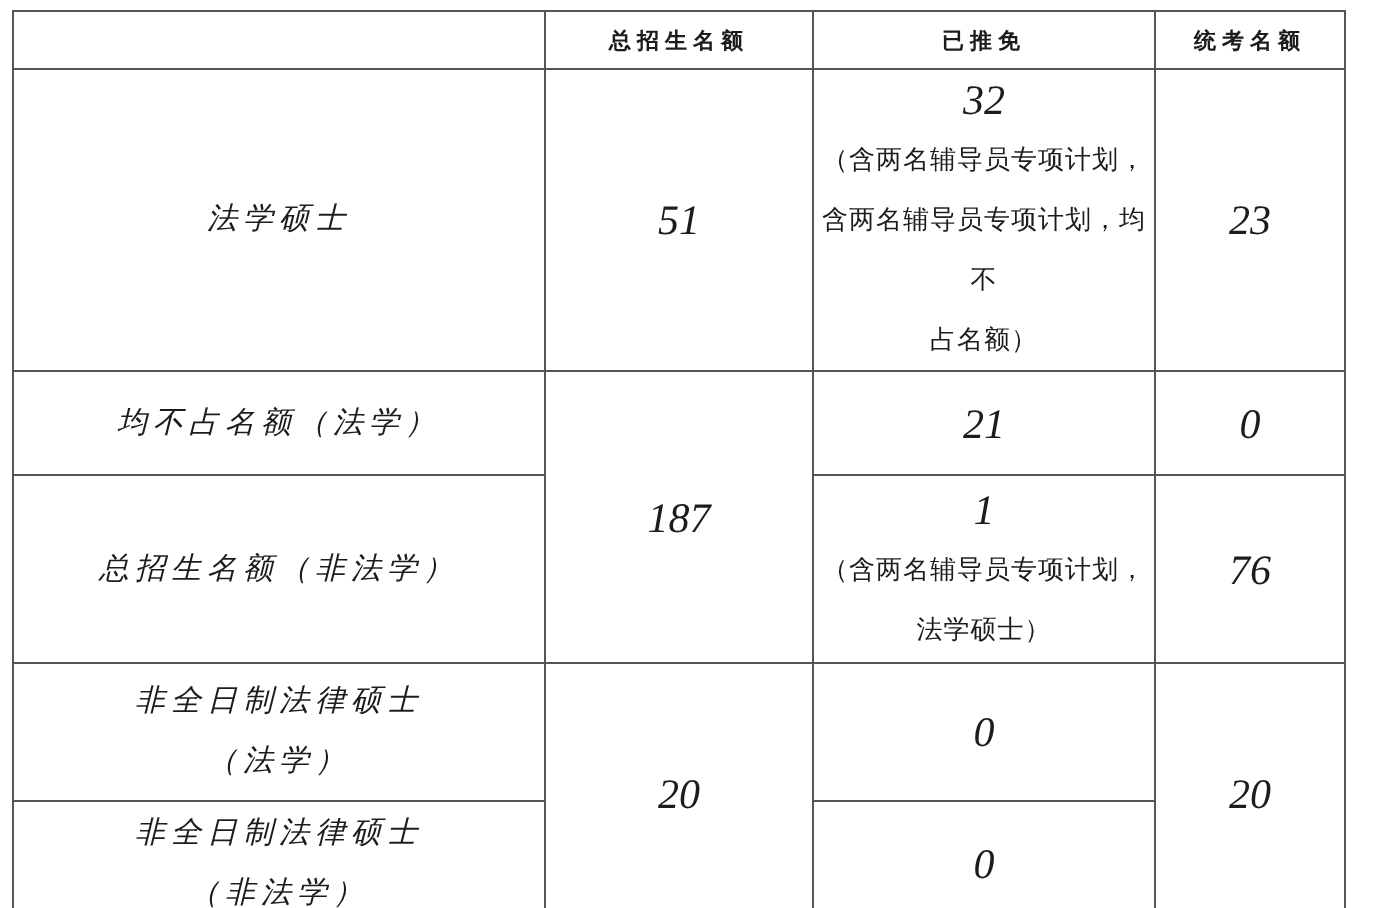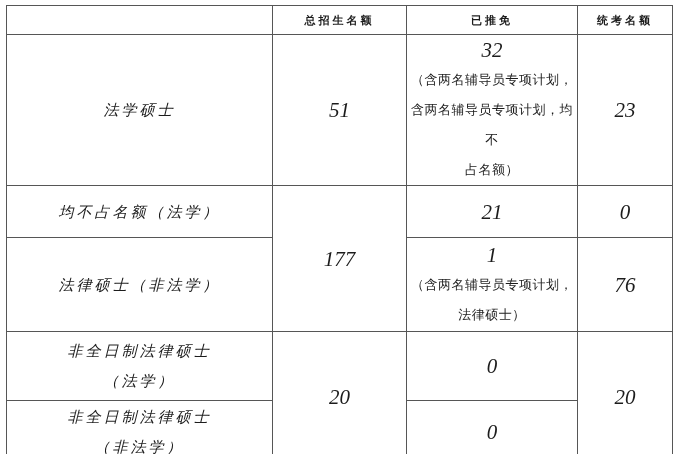--- a/index.html
+++ b/index.html
@@ -88,31 +88,31 @@
         <div class="num">32</div>
         <div class="note">（含两名辅导员专项计划，</div>
         <div class="note">含两名辅导员专项计划，均不</div>
         <div class="note">占名额）</div>
       </td>
       <td class="num">23</td>
     </tr>
 
     <tr class="row-2">
       <td class="cat">均不占名额（法学）</td>
-      <td class="num" rowspan="2">177</td>
+      <td class="num" rowspan="2">187</td>
       <td class="num">21</td>
       <td class="num">0</td>
     </tr>
 
     <tr class="row-3">
-      <td class="cat">法律硕士（非法学）</td>
+      <td class="cat">总招生名额（非法学）</td>
       <td>
         <div class="num">1</div>
         <div class="note">（含两名辅导员专项计划，</div>
-        <div class="note">法律硕士）</div>
+        <div class="note">法学硕士）</div>
       </td>
       <td class="num">76</td>
     </tr>
 
     <tr class="row-4">
       <td>
         <div class="cat">非全日制法律硕士</div>
         <div class="cat">（法学）</div>
       </td>
       <td class="num" rowspan="2">20</td>

